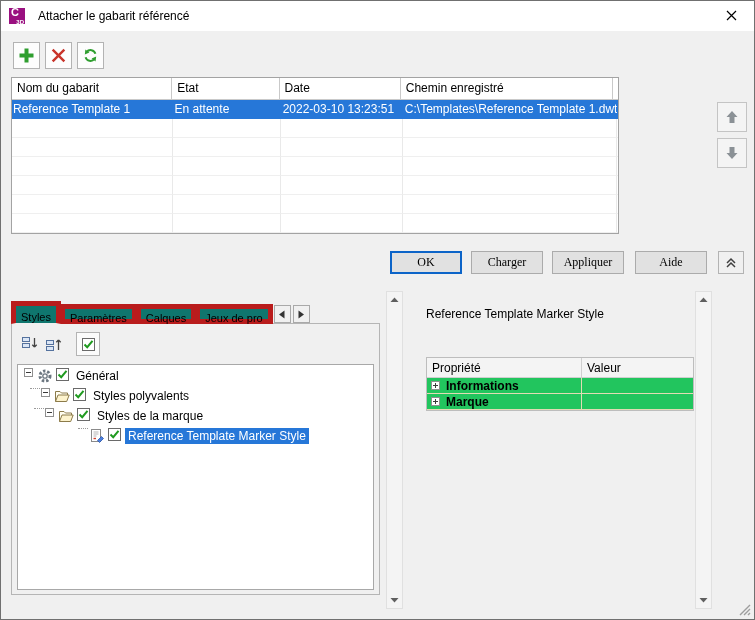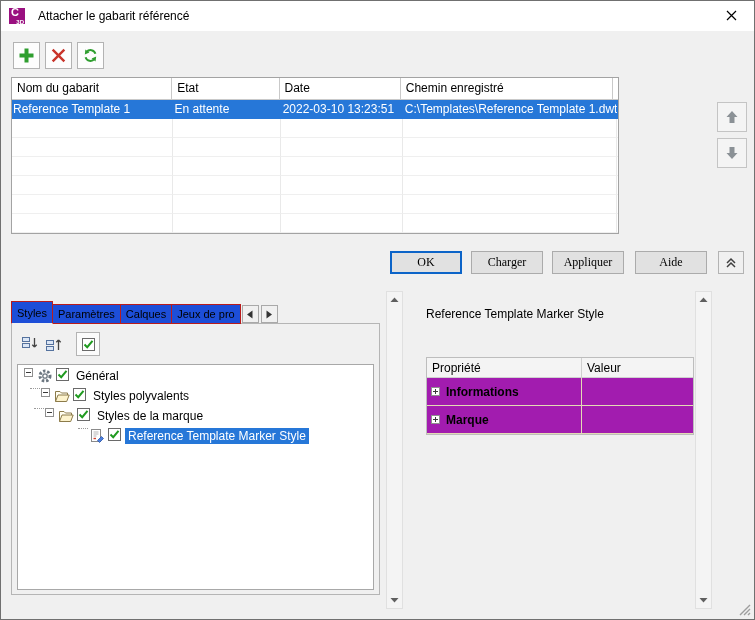--- a/index.html
+++ b/index.html
@@ -42,21 +42,21 @@
   
   .panel{position:absolute;top:290px;height:318px}
   .left-panel{left:10px;width:392px}
   .right-panel{left:413px;width:298px}
   .vscroll{position:absolute;right:0;top:0;width:17px;height:100%;background:#f4f4f4;border:1px solid #e0e0e0}
   .vscroll .sarrow{position:absolute;left:0;width:15px;height:16px;display:flex;align-items:center;justify-content:center}
   .vscroll .up{top:0}.vscroll .down{bottom:0}
 
   
   .tab-strip{position:absolute;left:0;top:10px;height:23px;display:flex;align-items:flex-end;z-index:3}
-  .tab{height:20px;padding:0 5px;line-height:19px;background:#1d4ed8;border:1px solid #b91c1c;margin-right:-1px;white-space:nowrap;font-size:11px}
+  .tab{height:20px;padding:0 5px;line-height:19px;background:#0f766e;border:5px solid #b91c1c;margin-right:-1px;white-space:nowrap;font-size:11px}
   .tab.active{height:23px;line-height:22px;border-bottom:1px solid #f0f0f0;position:relative;z-index:4}
   .tab-scroll{width:17px;height:18px;margin-left:2px;margin-bottom:1px;background:#f0f0f0;border:1px solid #a9a9a9;display:flex;align-items:center;justify-content:center;align-self:flex-end;padding:0}
   .tab-page{position:absolute;left:0;top:32px;width:369px;height:272px;background:#f0f0f0;border:1px solid #b5b5b5}
 
   .mini-toolbar{position:absolute;left:6px;top:8px;display:flex;align-items:center}
   .mini-btn{width:24px;height:24px;background:#f0f0f0;border:1px solid transparent;display:flex;align-items:center;justify-content:center;padding:0}
   .mini-btn.boxed{border:1px solid #b3b3b3;background:#fbfbfb;margin-left:10px}
 
   
   .tree-box{position:absolute;left:5px;top:40px;width:357px;height:226px;background:#fff;border:1px solid #a8a8a8;padding-top:3px;overflow:hidden}
@@ -71,21 +71,21 @@
   .tree-label{padding:1px 3px;white-space:nowrap}
   .tree-label.selected{background:#2677d8;color:#fff}
 
   
   .detail-title{position:absolute;left:12px;top:16px}
   .prop-grid{position:absolute;left:12px;top:66px;width:268px;background:#fff;border:1px solid #bdbdbd}
   .prop-header{display:flex;height:20px;background:#f4f4f4}
   .prop-header .hcell{padding:3px 0 16px 5px;border-right:1px solid #cfcfcf;border-bottom:1px solid #cfcfcf;overflow:hidden;white-space:nowrap}
   .hc1{width:155px}
   .hc2{flex:1;border-right:none !important}
-  .prop-row{display:flex;height:28px;background:#a21caf}
+  .prop-row{display:flex;height:16px;background:#22c55e}
   .prop-row .pcell{border-right:1px solid #e3dbb4;border-bottom:1px solid #e3dbb4;display:flex;align-items:center;overflow:hidden}
   .prop-row .pc1{width:155px;padding-left:4px;font-weight:bold}
   .prop-row .pc1 .pm{margin-right:6px}
   .prop-row .pc2{flex:1;border-right:none !important}
 
   .resize-grip{position:absolute;right:3px;bottom:3px;width:14px;height:14px}
 </style>
 </head>
 <body>
 

